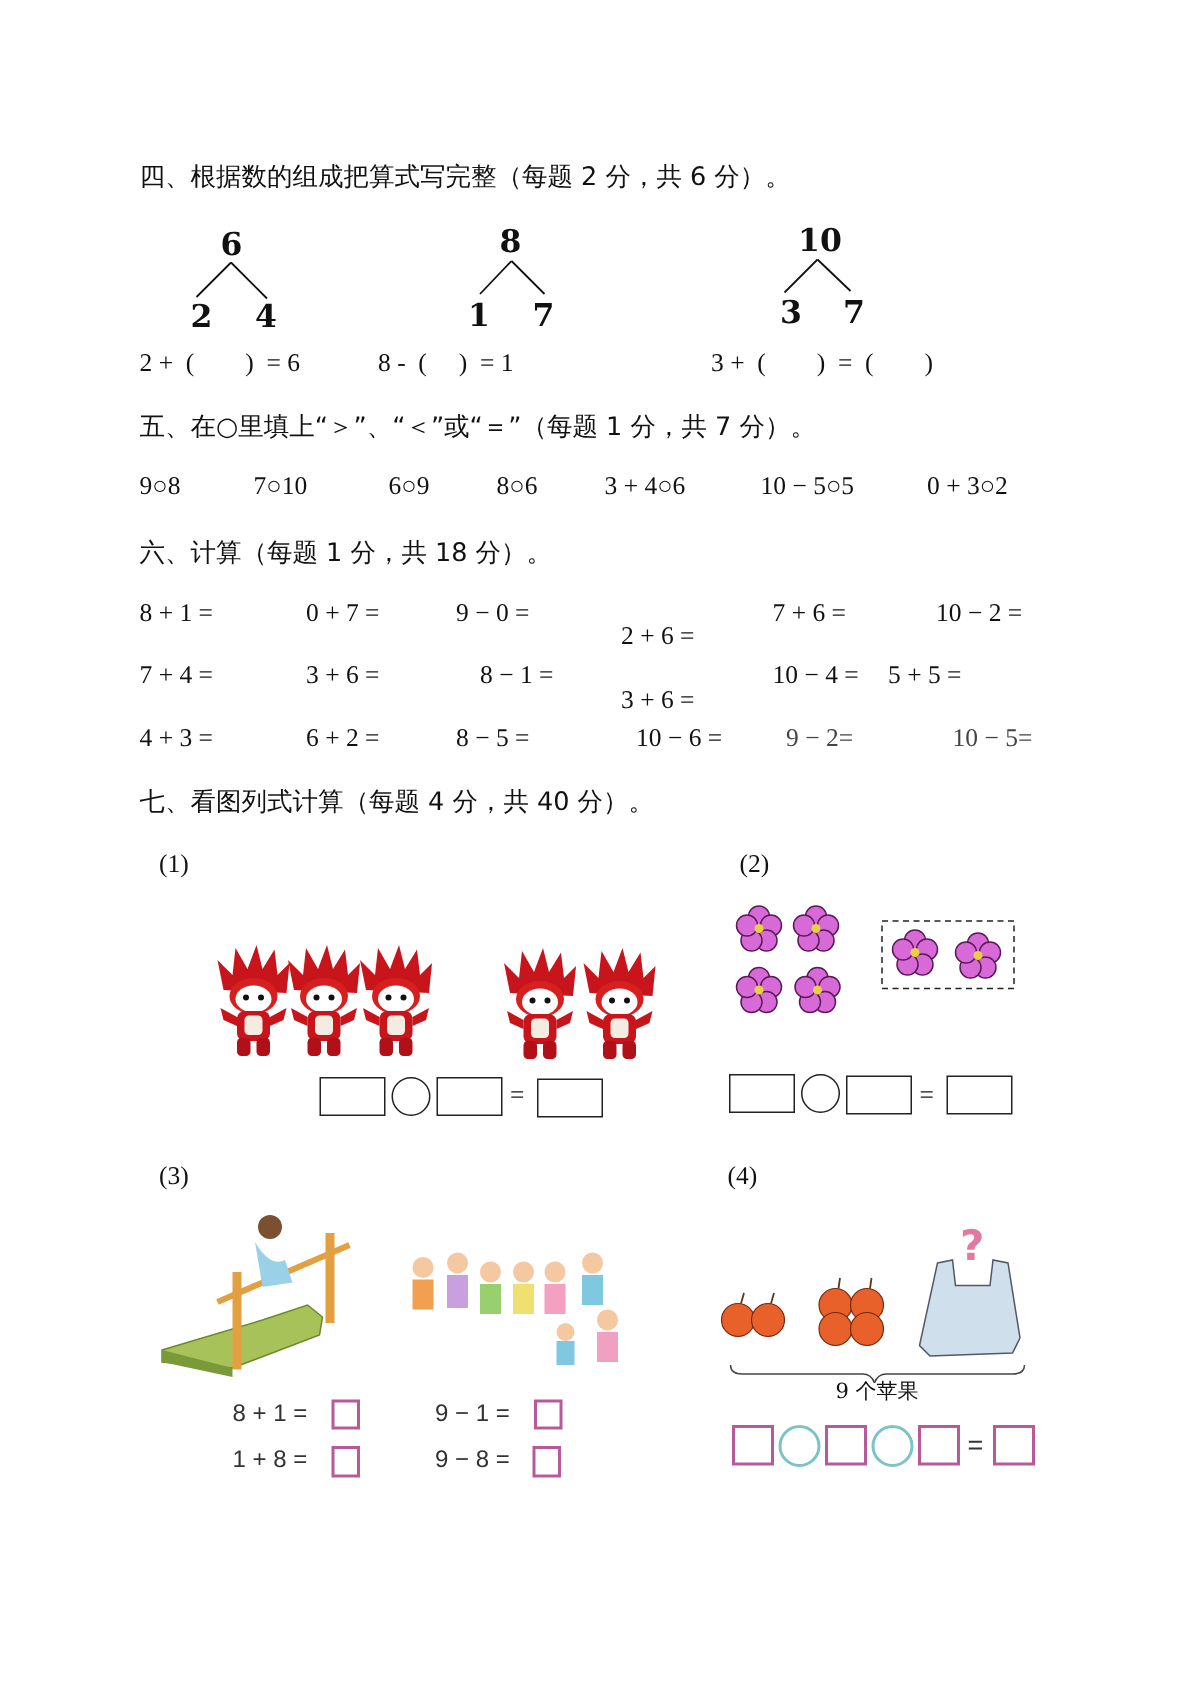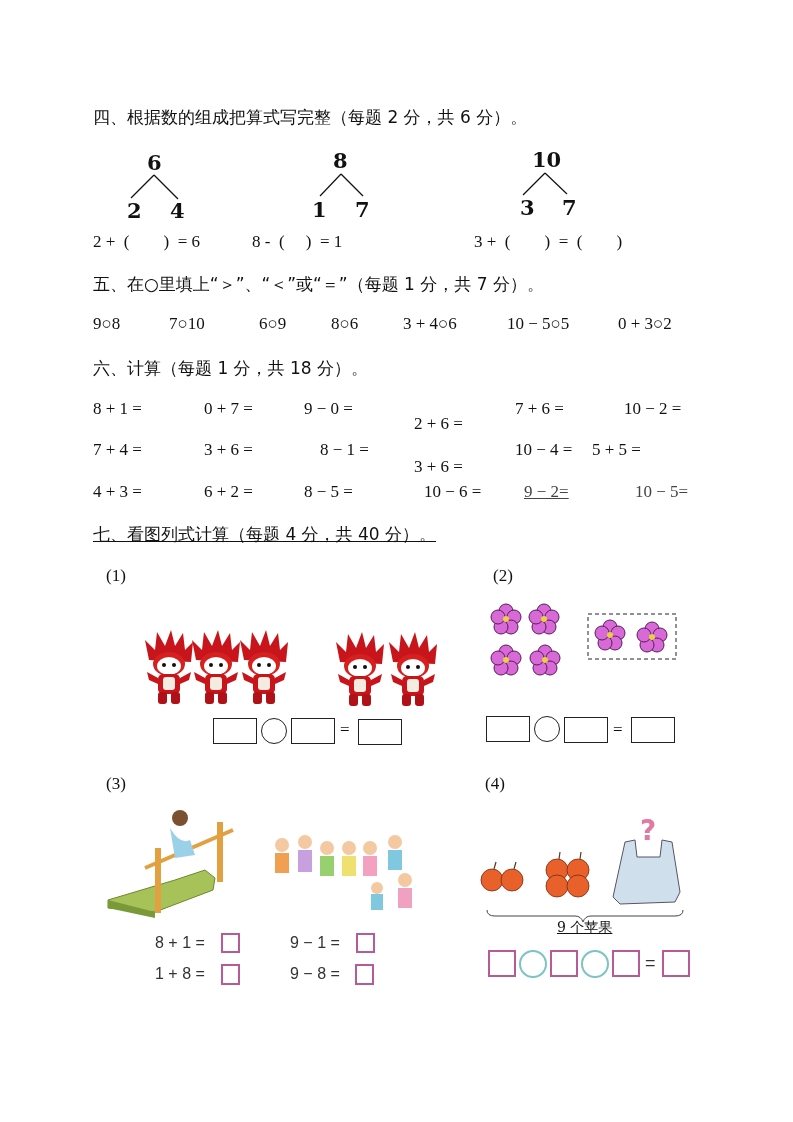--- a/index.html
+++ b/index.html
@@ -79,25 +79,25 @@
   <div class="abs eq" style="left:304px;top:440px;margin-left:16px;">8 − 1 =</div>
   <div class="abs eq" style="left:414px;top:440px;margin-top:17px;">3 + 6 =</div>
   <div class="abs eq" style="left:515px;top:440px;">10 − 4 =</div>
   <div class="abs eq" style="left:592px;top:440px;">5 + 5 =</div>
 </div>
 <div>
   <div class="abs eq" style="left:93px;top:482px;">4 + 3 =</div>
   <div class="abs eq" style="left:204px;top:482px;">6 + 2 =</div>
   <div class="abs eq" style="left:304px;top:482px;">8 − 5 =</div>
   <div class="abs eq" style="left:424px;top:482px;">10 − 6 =</div>
-  <div class="abs eq" style="left:524px;top:482px;color:#444;text-decoration:underline;">9 − 2=</div>
+  <div class="abs eq" style="left:524px;top:482px;color:#444;">9 − 2=</div>
   <div class="abs eq" style="left:635px;top:482px;color:#444;">10 − 5=</div>
 </div>
 
-<div class="abs heading" style="left:93px;top:523px;text-decoration:underline;">七、看图列式计算（每题 4 分，共 40 分）。</div>
+<div class="abs heading" style="left:93px;top:523px;">七、看图列式计算（每题 4 分，共 40 分）。</div>
 
 <div class="abs label" style="left:106px;top:566px;">(1)</div>
 <svg class="abs" style="left:140px;top:628px;" width="310" height="80">
   <defs>
     <g id="fuwa">
       <path d="M4 30 L0 10 L10 20 L12 2 L20 16 L26 0 L30 16 L38 3 L40 20 L48 12 L46 32 Z" fill="#c8141b"></path>
       <ellipse cx="24" cy="34" rx="16" ry="12" fill="#d62020"></ellipse>
       <ellipse cx="24" cy="36" rx="12" ry="9" fill="#fff"></ellipse>
       <circle cx="19" cy="35" r="2" fill="#111"></circle>
         <circle cx="29" cy="35" r="2" fill="#111"></circle>
@@ -199,20 +199,20 @@
   <g stroke="#5a3a1a" stroke-width="1.2">
     <line x1="19" y1="57" x2="21" y2="50"></line>
       <line x1="39" y1="57" x2="41" y2="50"></line>
     <line x1="84" y1="47" x2="85" y2="40"></line>
       <line x1="105" y1="47" x2="106" y2="40"></line>
   </g>
   <path d="M150 30 L160 28 L162 45 L185 45 L187 28 L197 30 L205 80 L200 90 L145 92 L138 85 Z" fill="#cfe0ec" stroke="#556" stroke-width="1"></path>
   <text x="165" y="28" font-family="DejaVu Sans, sans-serif" font-size="28" font-weight="bold" fill="#e07aa0">?</text>
   <path d="M12 98 Q12 104 20 104 L100 104 Q106 104 108 110 Q110 104 116 104 L200 104 Q208 104 208 98" fill="none" stroke="#444" stroke-width="1"></path>
 </svg>
-<div class="abs" style="left:557px;top:919px;font-size:14px;font-family:'DejaVu Serif',serif;text-decoration:underline;">9 个苹果</div>
+<div class="abs" style="left:557px;top:919px;font-size:14px;font-family:'DejaVu Serif',serif;">9 个苹果</div>
 <div class="pbox" style="left:488px;top:950px;width:28px;height:27px;"></div>
 <div class="tcirc" style="left:519px;top:950px;width:28px;height:28px;"></div>
 <div class="pbox" style="left:550px;top:950px;width:28px;height:27px;"></div>
 <div class="tcirc" style="left:581px;top:950px;width:28px;height:28px;"></div>
 <div class="pbox" style="left:612px;top:950px;width:28px;height:27px;"></div>
 <div class="abs sans-eq" style="left:645px;top:953px;font-size:18px;">=</div>
 <div class="pbox" style="left:662px;top:950px;width:28px;height:27px;"></div>
 
 </body></html>

